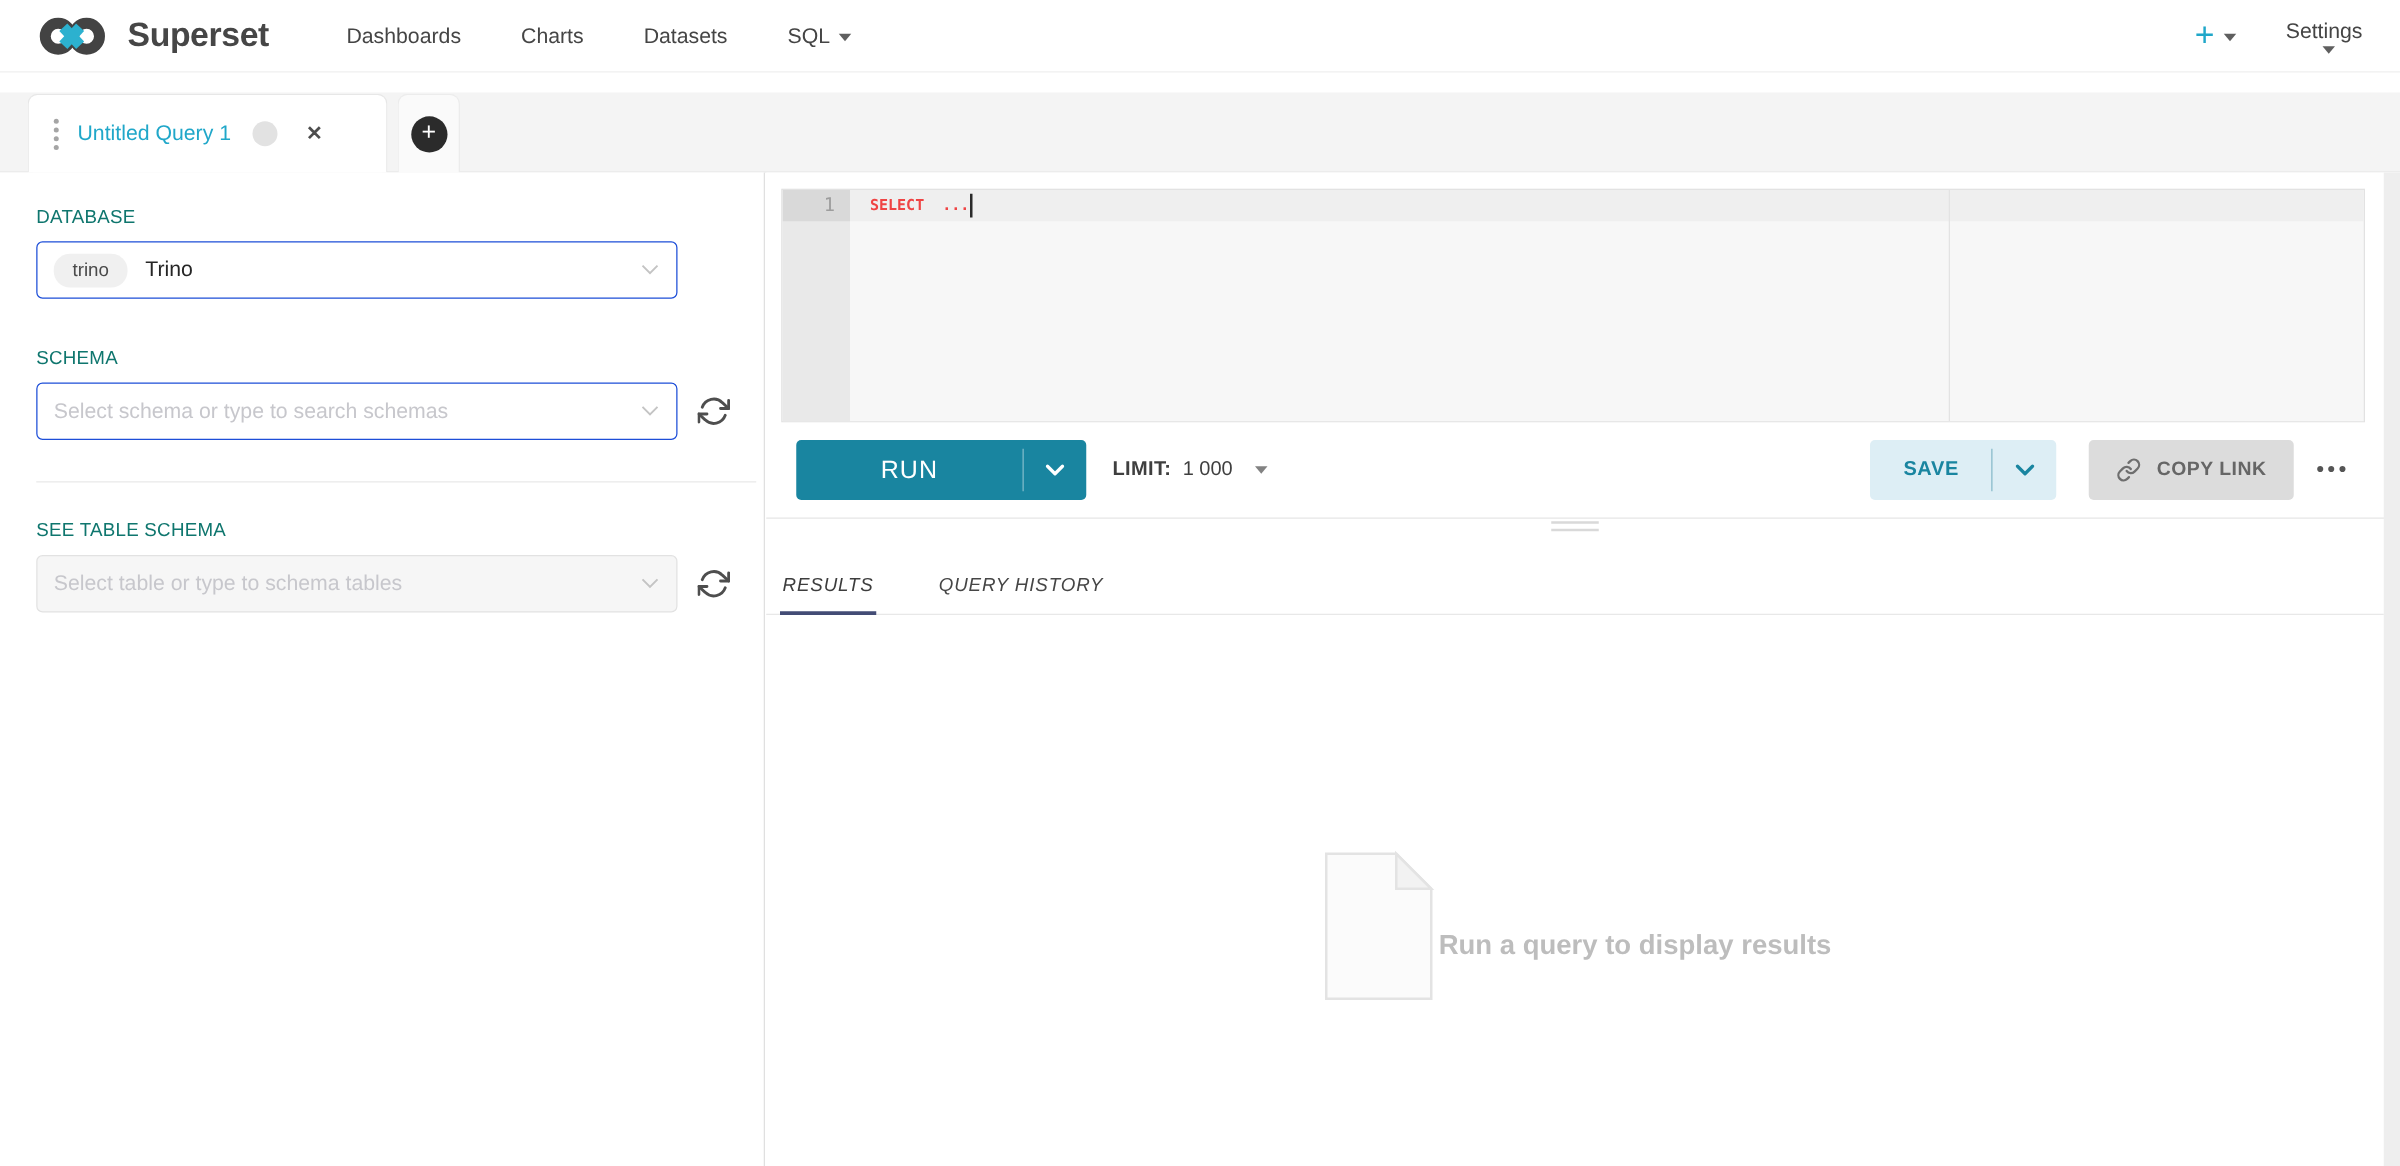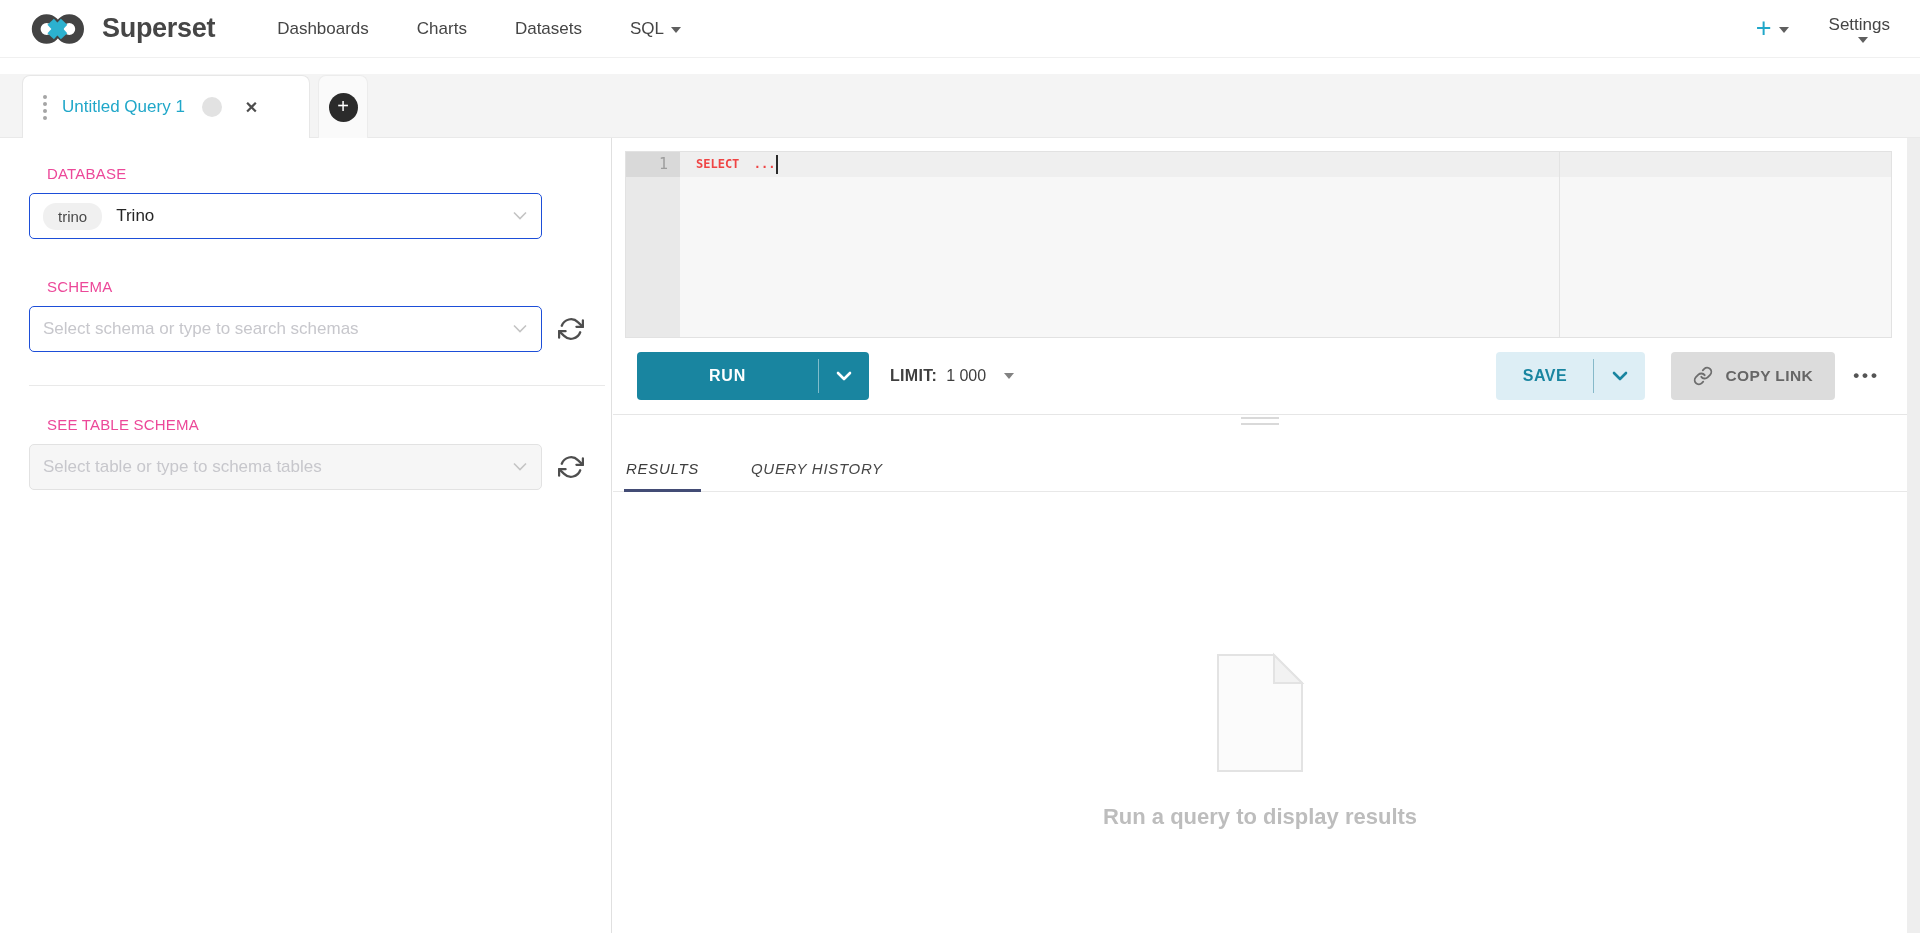--- a/index.html
+++ b/index.html
@@ -34,21 +34,21 @@
   .tab-close { font-size:16px; font-weight:700; color:#4d4d4d; margin-left:10px; cursor:pointer; }
   .new-tab { position:relative; top:1px; margin-left:8px; width:50px; background:#fafafa;
              border:1px solid #ececec; border-bottom:none; border-radius:8px 8px 0 0;
              display:flex; align-items:center; justify-content:center; cursor:pointer; }
   .new-tab-circle { width:29px; height:29px; border-radius:50%; background:#2b2b2b; color:#fff;
                     display:flex; align-items:center; justify-content:center; font-size:20px; line-height:1; padding-bottom:2px; }
 
   
   .sidebar { position:absolute; left:0; top:138px; bottom:0; width:612px; background:#fff;
              border-right:1px solid #e0e0e0; padding:27px 0 0 29px; }
-  .field-label { font-size:15px; color:#ec4899; letter-spacing:.2px; margin-bottom:11px;margin-left:18px; }
+  .field-label { font-size:15px; color:#0f766e; letter-spacing:.2px; margin-bottom:11px; }
   .field-row { display:flex; align-items:center; }
   .select { position:relative; width:513px; height:46px; border:1px solid #1d4ed8; border-radius:5px;
             background:#fff; display:flex; align-items:center; padding:0 40px 0 13px; cursor:pointer; }
   .select.disabled { background:#f6f6f6; border-color:#e2e2e2; }
   .select .chev { position:absolute; right:14px; top:50%; transform:translateY(-50%); }
   .badge { background:#f0f0f0; border-radius:13px; padding:5px 15px; font-size:15px; color:#4a4a4a; }
   .select-value { font-size:17px; color:#262626; margin-left:14px; }
   .placeholder { font-size:17px; color:#c7c7cc; white-space:nowrap; overflow:hidden; }
   .refresh-btn { margin-left:16px; cursor:pointer; display:flex; }
   .spacer-38 { height:39px; }
@@ -67,21 +67,21 @@
                font-family:"DejaVu Sans Mono", monospace; font-size:12px; font-weight:700;
                color:#ef4444; white-space:pre; display:flex; align-items:center; }
   .cursor-bar { display:inline-block; width:2px; height:19px; background:#2a2a2a; margin-left:1px; }
   .print-margin { position:absolute; left:933px; top:0; bottom:0; width:1px; background:#e3e3e3; }
 
   .toolbar { position:absolute; left:0; right:0; top:200px; height:77px; border-bottom:1px solid #e6e6e6;
              display:flex; align-items:center; padding:0 40px 0 24px; background:#fff; }
   .split-btn { display:flex; height:48px; border-radius:4px; overflow:hidden; cursor:pointer; }
   .run-btn { background:var(--run-button,#1985a0); }
   .run-main { width:181px; display:flex; align-items:center; justify-content:center;
-              color:#fff; font-size:16px; font-weight:700; letter-spacing:.8px; }
+              color:#fff; font-size:20px; font-weight:400; letter-spacing:.8px; }
   .run-divider { width:1px; background:rgba(255,255,255,.45); align-self:center; height:34px; }
   .run-caret { width:50px; display:flex; align-items:center; justify-content:center; }
   .limit-group { margin-left:21px; display:flex; align-items:center; cursor:pointer; }
   .limit-label { font-size:16px; font-weight:600; color:#3f3f3f; letter-spacing:.3px; }
   .limit-value { font-size:16px; color:#3f3f3f; margin-left:9px; }
   .limit-caret { width:0; height:0; border-left:5px solid transparent; border-right:5px solid transparent;
                  border-top:6px solid #828282; margin-left:18px; }
   .toolbar-spacer { flex:1; }
   .save-btn { background:#ddeef5; }
   .save-main { width:97px; display:flex; align-items:center; justify-content:center;
@@ -100,21 +100,21 @@
   .south-tabs { position:absolute; left:0; right:13px; top:307px; height:47px; border-bottom:1px solid #e8e8e8;
                 display:flex; align-items:stretch; padding-left:11px; gap:48px; }
   .south-tab { display:flex; align-items:center; font-size:15px; font-weight:500; letter-spacing:.7px;
                color:#464646; cursor:pointer; position:relative; padding:0 2px;font-style:italic; }
   .south-tab.active { color:#3d3d3d; }
   .south-tab.active::after { content:""; position:absolute; left:0; right:0; bottom:-1px; height:3px;
                              background:var(--active-tab-underline,#434c75); }
 
   .empty-area { position:absolute; left:0; right:13px; top:354px; bottom:0; display:flex;
                 flex-direction:column; align-items:center; justify-content:center; }
-  .empty-block { margin-top:56px; display:flex; flex-direction:column; align-items:center; }
+  .empty-block { margin-top:56px; display:flex; flex-direction:row; align-items:center; }
   .empty-text { margin-top:30px; font-size:22px; font-weight:600; color:#bdbdbd; }
 
   .scroll-strip { position:absolute; right:0; top:138px; bottom:0; width:13px; background:#eeeeee; }
 </style>
 </head>
 <body>
 
 <div class="app">
 
   <header class="navbar">

